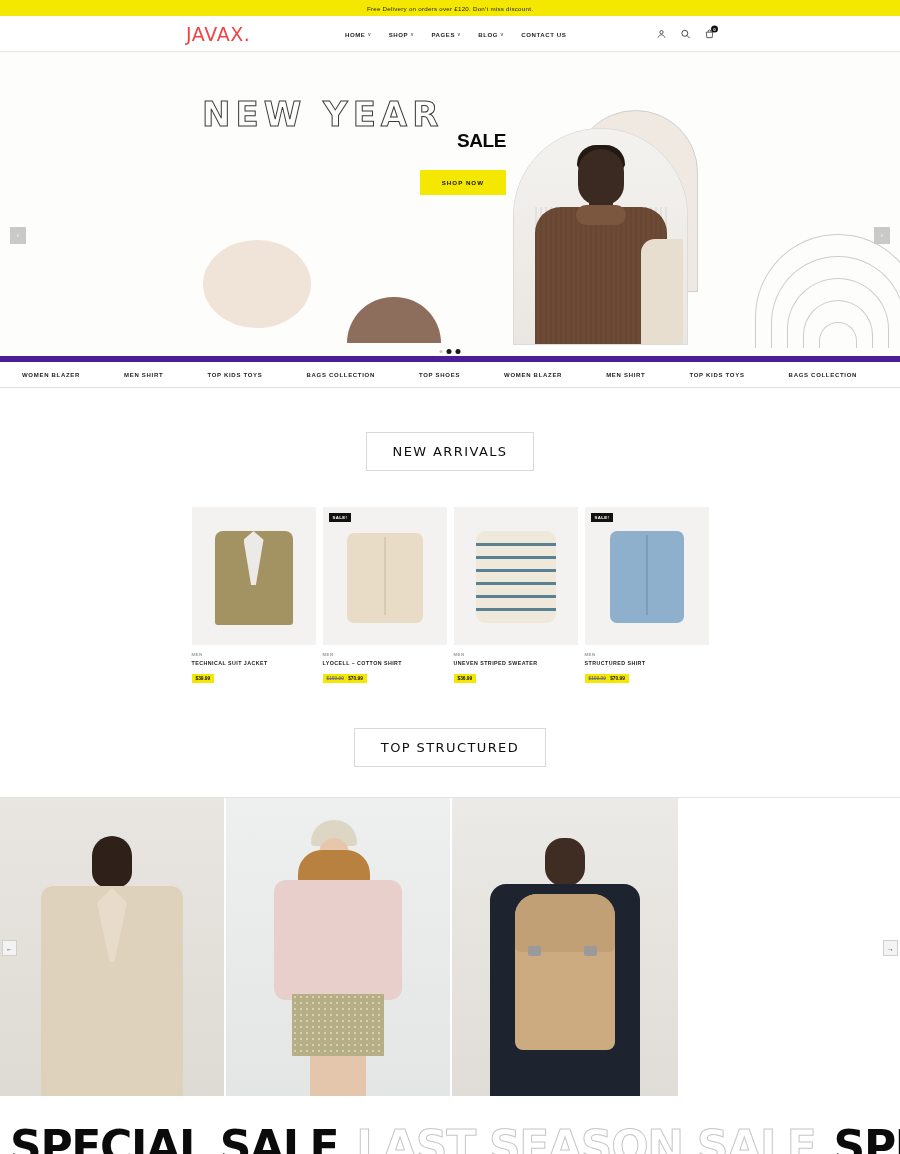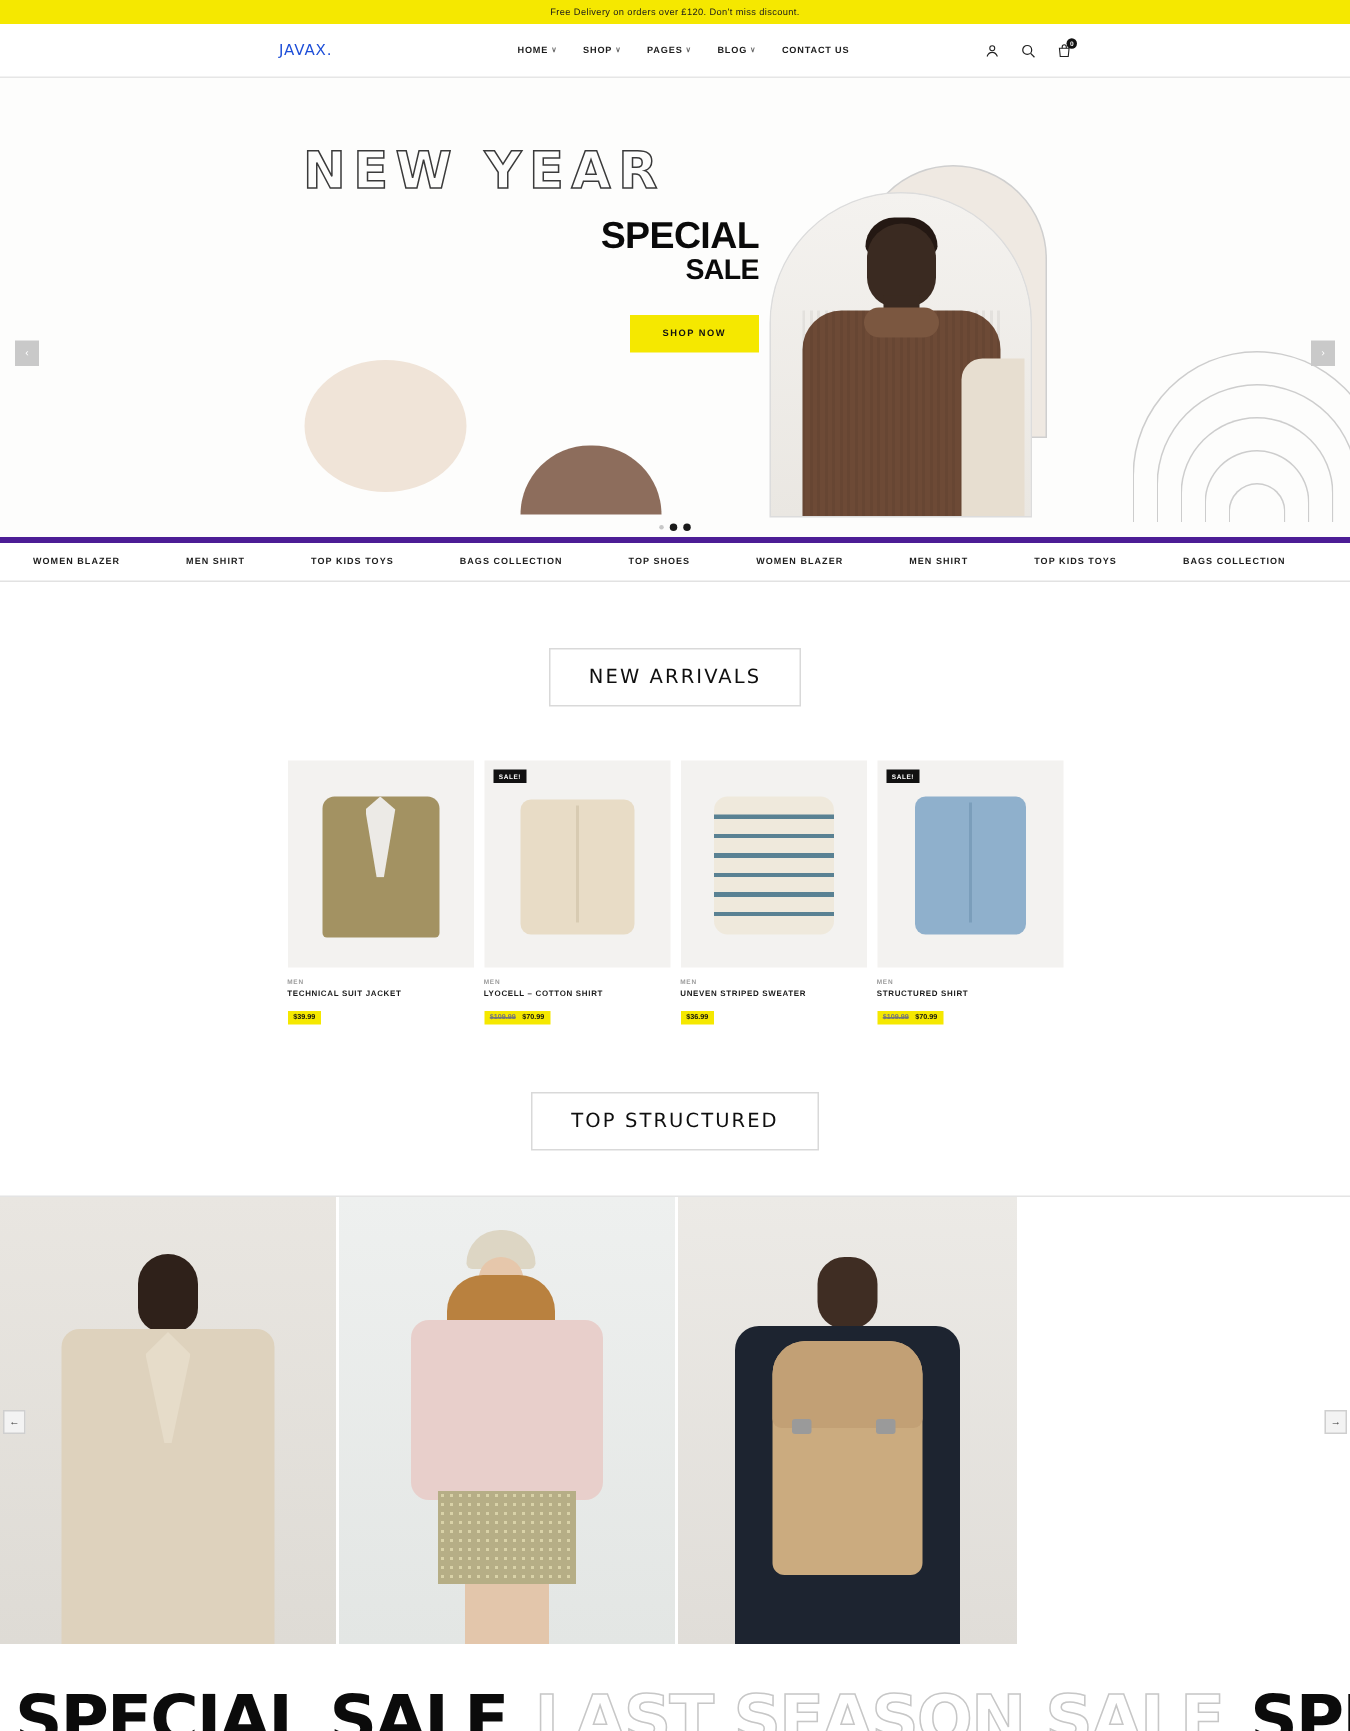--- a/index.html
+++ b/index.html
@@ -21,21 +21,21 @@
   }
 
   
   .header{
     height:36px; background:#fff; display:flex; align-items:center;
     border-bottom:1px solid #e6e6e6; position:relative;
     padding:0 24px;
   }
   .logo{
     position:absolute; left:186px; top:50%; transform:translateY(-50%);
-    font-size:10px; font-weight:400; letter-spacing:.6px; color:#1d4ed8;
+    font-size:19px; font-weight:400; letter-spacing:.6px; color:#ef4444;
     font-family:"DejaVu Sans", sans-serif;
   }
   .mainnav{
     position:absolute; left:345px; top:50%; transform:translateY(-50%);
     display:flex; gap:17px; align-items:center;
   }
   .navitem{
     display:flex; align-items:center; gap:2px;
     font-size:6.1px; letter-spacing:.55px; color:#1c1c1c; font-weight:600;
     cursor:pointer; white-space:nowrap;
@@ -50,21 +50,21 @@
   .cartbadge{
     position:absolute; top:-3px; right:-3px; min-width:7px; height:7px;
     border-radius:50%; background:#111; color:#fff;
     font-size:4.4px; line-height:7px; text-align:center; padding:0 1px;
     font-weight:700;
   }
 
   
   .hero{
     position:relative; height:310px; background:#fdfdfc; overflow:hidden;
-    border-bottom:4px solid #4c1d95;
+    border-bottom:6px solid #4c1d95;
   }
   .hero-inner{ position:relative; width:900px; height:310px; }
   .blob-ellipse{
     position:absolute; left:203px; top:188px; width:108px; height:88px;
     border-radius:50%; background:#f0e4d8;
   }
   .blob-dome{
     position:absolute; left:347px; top:245px; width:94px; height:46px;
     border-radius:47px 47px 0 0; background:#8d6d5c;
   }
@@ -325,21 +325,20 @@
 </div>
 
 <div class="hero">
   <div class="hero-inner">
 
     <div class="blob-ellipse"></div>
     <div class="blob-dome"></div>
 
     <div class="hero-text">
       <div class="nyear">NEW YEAR</div>
-      <div class="special">SPECIAL</div>
       <div class="sale2">SALE</div>
       <button class="shopnow">SHOP NOW</button>
     </div>
 
     <div class="arch-wrap">
       <div class="arch-outline"></div>
       <div class="arch-photo">
         <div class="model">
           <div class="m-bg"></div>
           <div class="m-hair"></div>

